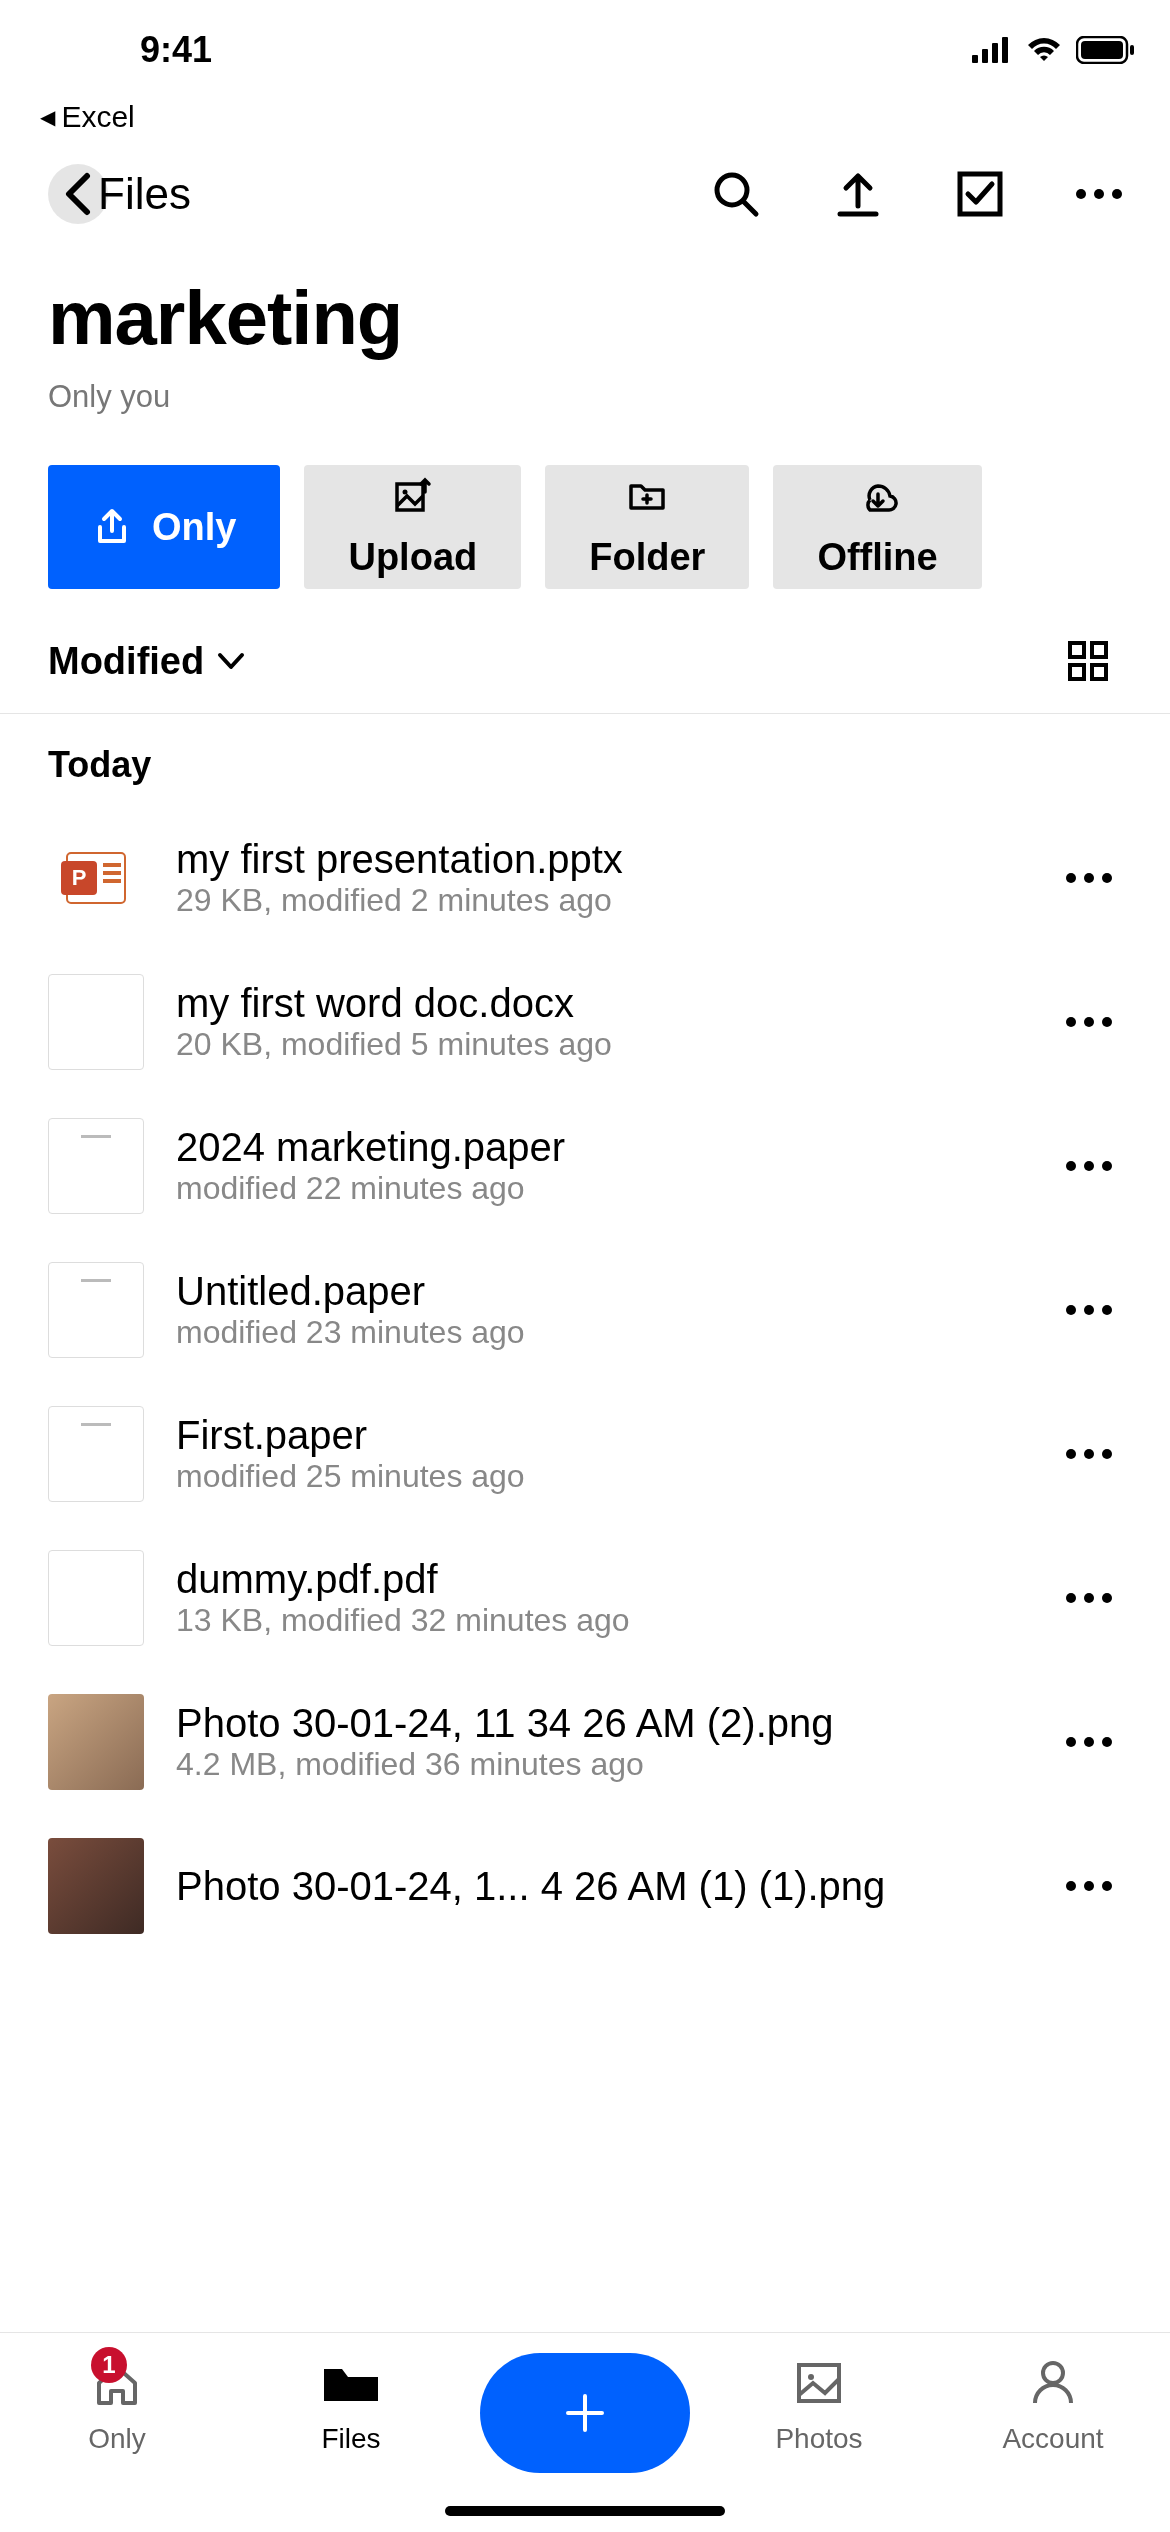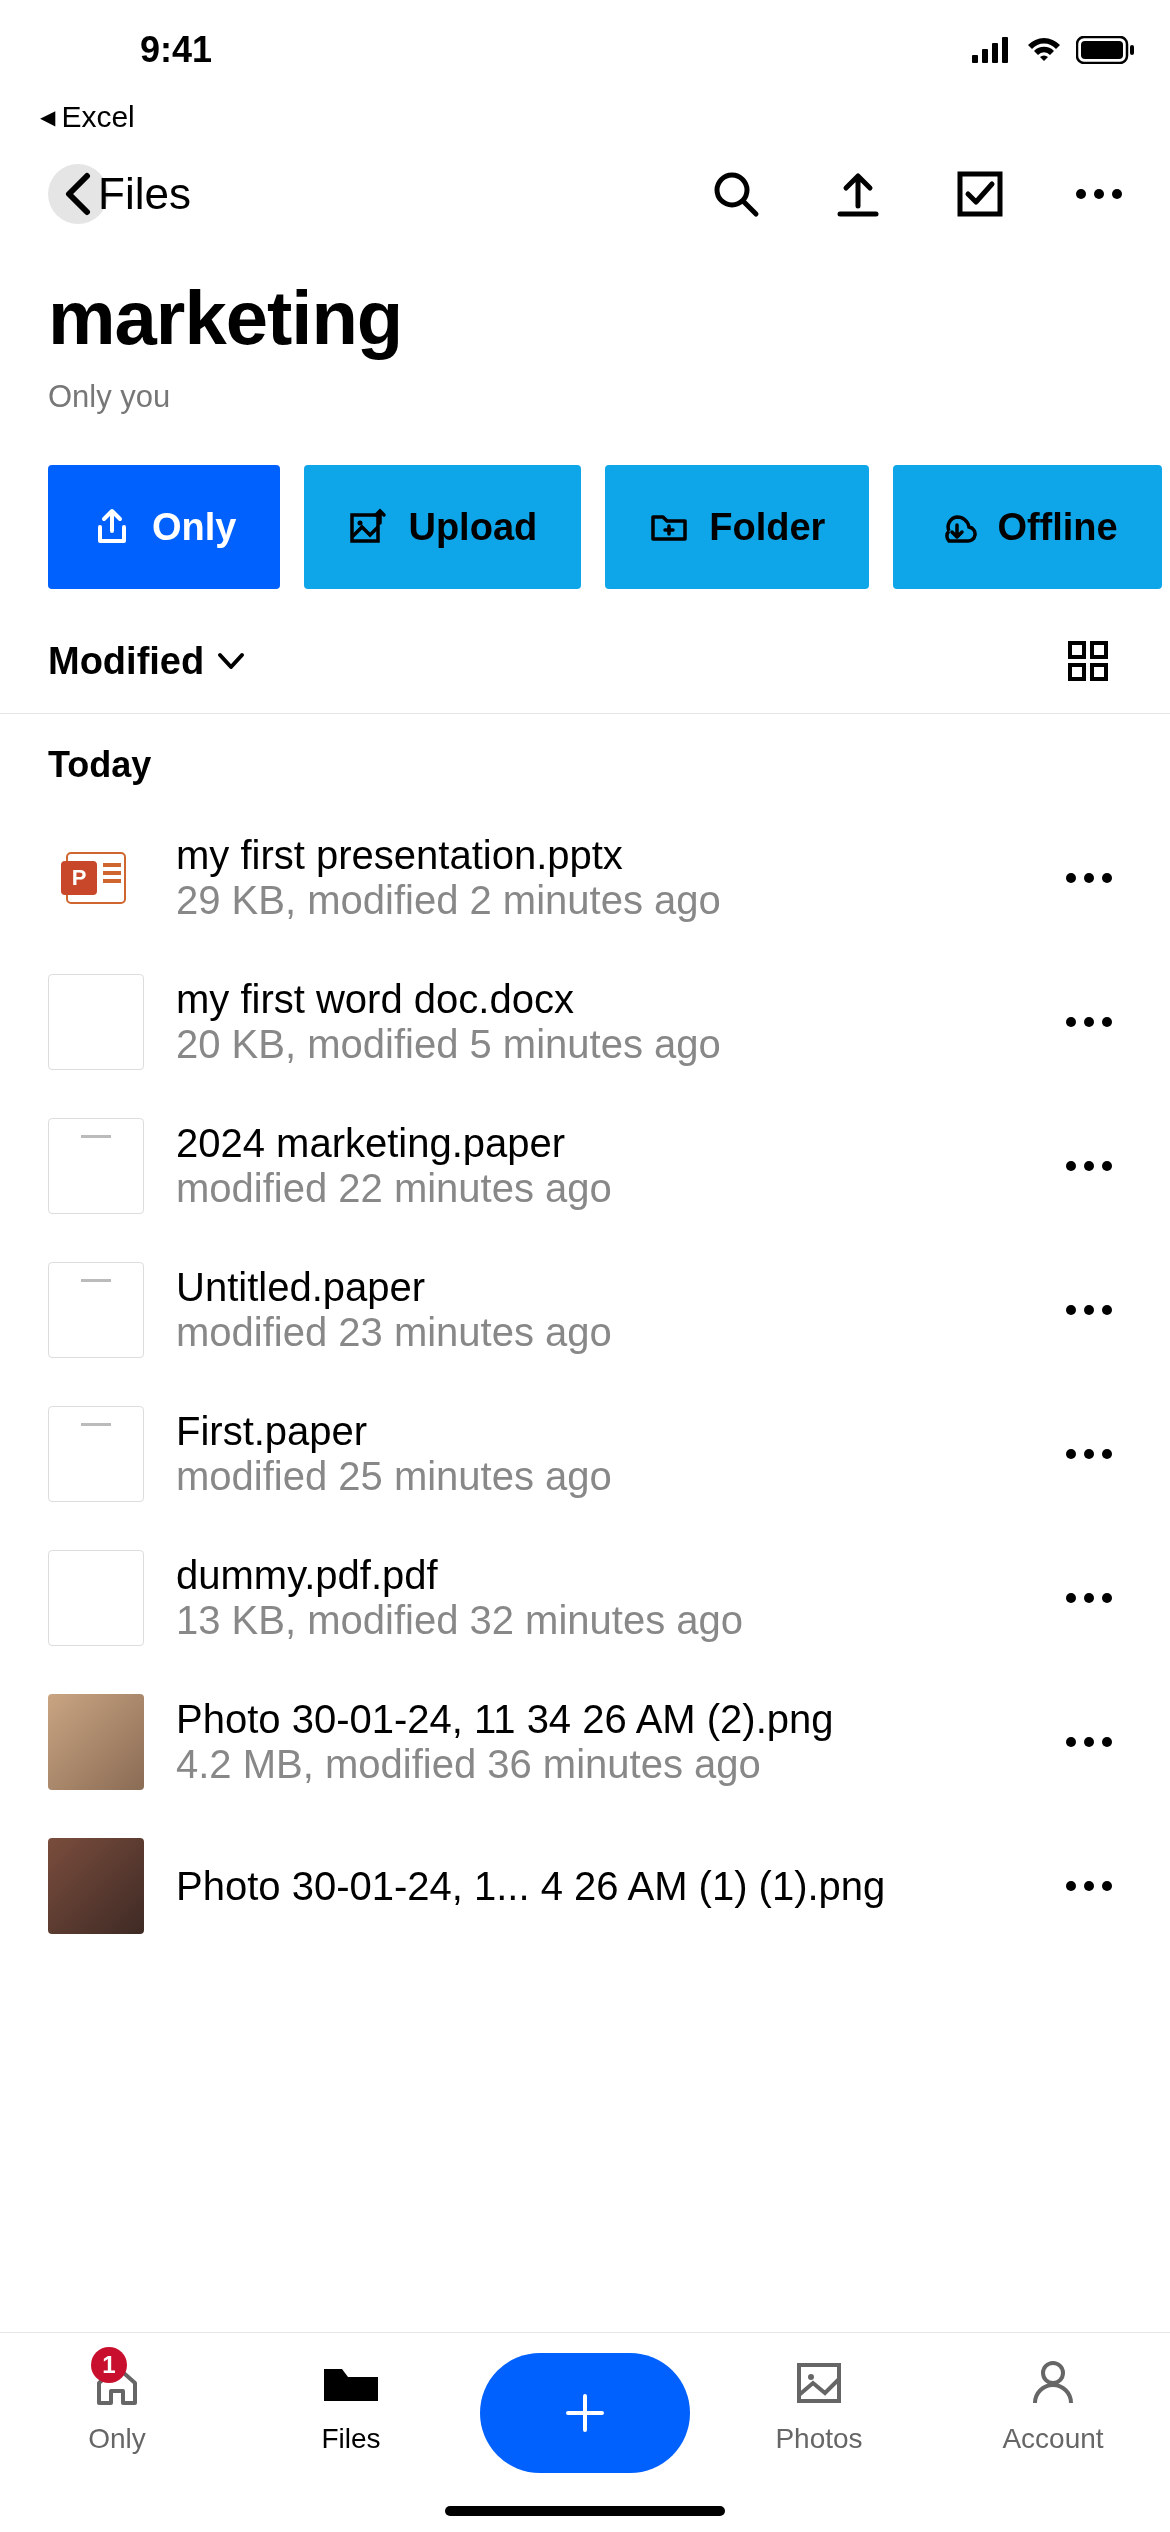--- a/index.html
+++ b/index.html
@@ -12,36 +12,36 @@
   .nav-row { display: flex; align-items: center; padding: 30px 48px 20px 48px; }
   .back-files { display: flex; align-items: center; gap: 0; font-size: 44px; font-weight: 500; }
   .back-chevron { width: 60px; height: 60px; display: inline-flex; align-items: center; justify-content: center; background: rgba(0,0,0,0.1); border-radius: 50%; margin-right: -10px; }
   .nav-actions { margin-left: auto; display: flex; gap: 70px; align-items: center; }
   .title-block { padding: 30px 48px 10px 48px; }
   .folder-title { font-size: 76px; font-weight: 700; letter-spacing: -1px; }
   .folder-sub { font-size: 31px; color: #777; margin-top: 18px; }
   .action-strip { display: flex; gap: 24px; padding: 40px 0 40px 48px; overflow: hidden; }
   .action-btn { height: 124px; border-radius: 4px; display: flex; align-items: center; justify-content: center; gap: 20px; font-size: 38px; font-weight: 600; padding: 0 44px; flex: 0 0 auto; }
   .action-btn.primary { background: #0061fe; color: #fff; }
-  .action-btn.secondary { background: #0ea5e9; color: #000; }
+  .action-btn.secondary { background: #e5e5e5; color: #000; flex-direction: column; }
   .sort-row { display: flex; align-items: center; padding: 10px 60px 30px 48px; }
   .sort-label { font-size: 38px; font-weight: 700; display: flex; align-items: center; gap: 12px; }
   .grid-toggle { margin-left: auto; }
   .divider { height: 1px; background: #e5e5e5; }
   .section-header { padding: 30px 48px 20px 48px; font-size: 36px; font-weight: 700; }
   .file-row { display: flex; align-items: center; padding: 24px 48px; gap: 32px; }
   .file-thumb { width: 96px; height: 96px; flex: 0 0 96px; border: 1px solid #ddd; border-radius: 4px; display: flex; align-items: center; justify-content: center; background: #fff; overflow: hidden; }
   .file-thumb.ppt { border: none; }
   .file-thumb.photo { border: none; background: linear-gradient(135deg,#c9a582,#8a6b54); }
   .file-thumb.photo2 { border: none; background: linear-gradient(135deg,#7a4d3d,#3e2a24); }
   .file-thumb.paper { border-color: #ddd; }
   .file-thumb.paper::before { content: ""; width: 30px; height: 3px; background: #bbb; display: block; position: relative; top: -30px; }
   .file-info { flex: 1; min-width: 0; }
   .file-name { font-size: 40px; font-weight: 500; white-space: nowrap; overflow: hidden; text-overflow: ellipsis; }
-  .file-meta { font-size: 40px; color: #888; margin-top: 0; }
+  .file-meta { font-size: 32px; color: #888; margin-top: 0; }
   .file-more { flex: 0 0 auto; padding: 10px; }
   .dots { display: inline-flex; gap: 8px; }
   .dots span { width: 10px; height: 10px; background: #000; border-radius: 50%; display: block; }
   .tab-bar { position: absolute; bottom: 0; left: 0; right: 0; height: 200px; border-top: 1px solid #e5e5e5; background: #fff; display: flex; align-items: flex-start; padding-top: 20px; }
   .tab-item { flex: 1; display: flex; flex-direction: column; align-items: center; gap: 10px; }
   .tab-label { font-size: 28px; color: #666; }
   .tab-item.active .tab-label { color: #000; font-weight: 500; }
   .fab { width: 210px; height: 120px; background: #0061fe; border-radius: 60px; display: flex; align-items: center; justify-content: center; color: #fff; }
   .badge { position: absolute; top: -6px; right: 30px; background: #c8102e; color: #fff; border-radius: 20px; min-width: 36px; height: 36px; font-size: 24px; font-weight: 700; display: flex; align-items: center; justify-content: center; }
   .tab-icon-wrap { position: relative; width: 80px; height: 60px; display: flex; align-items: center; justify-content: center; }

